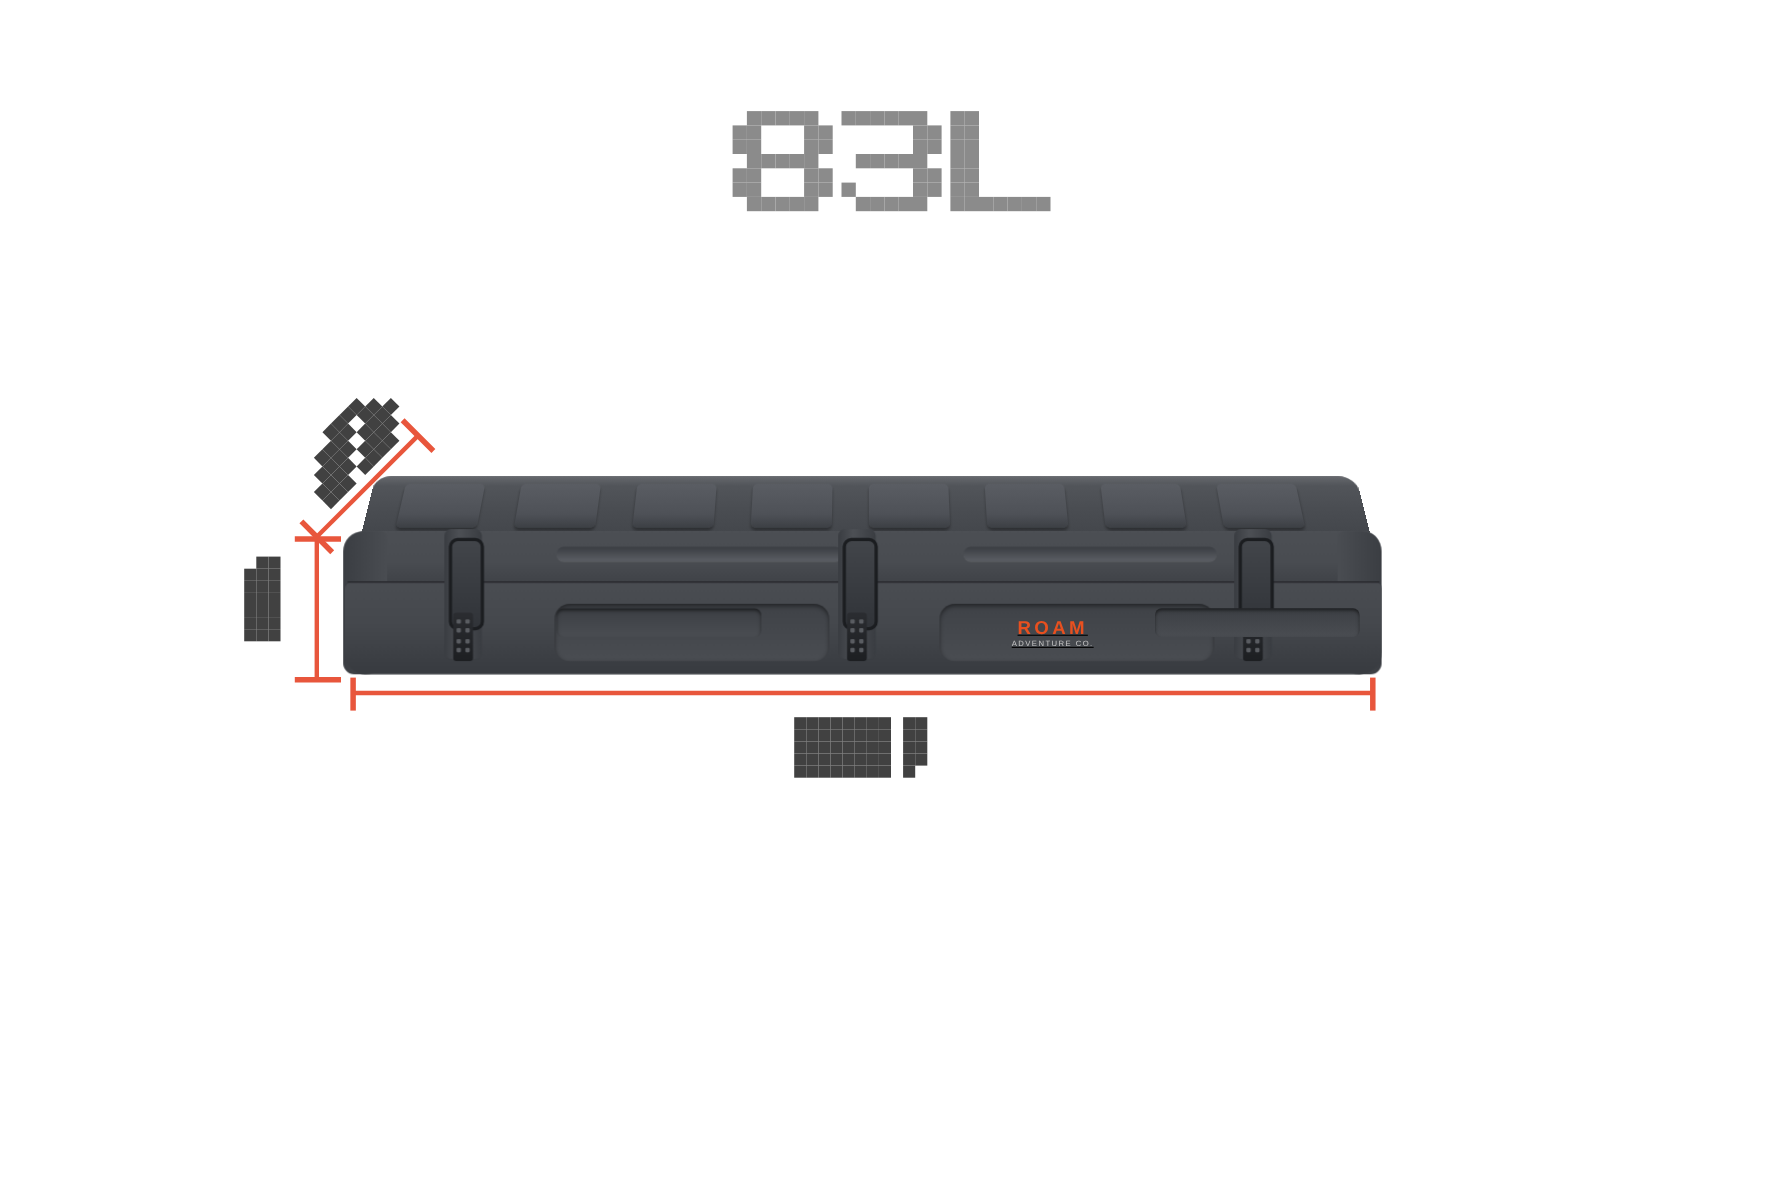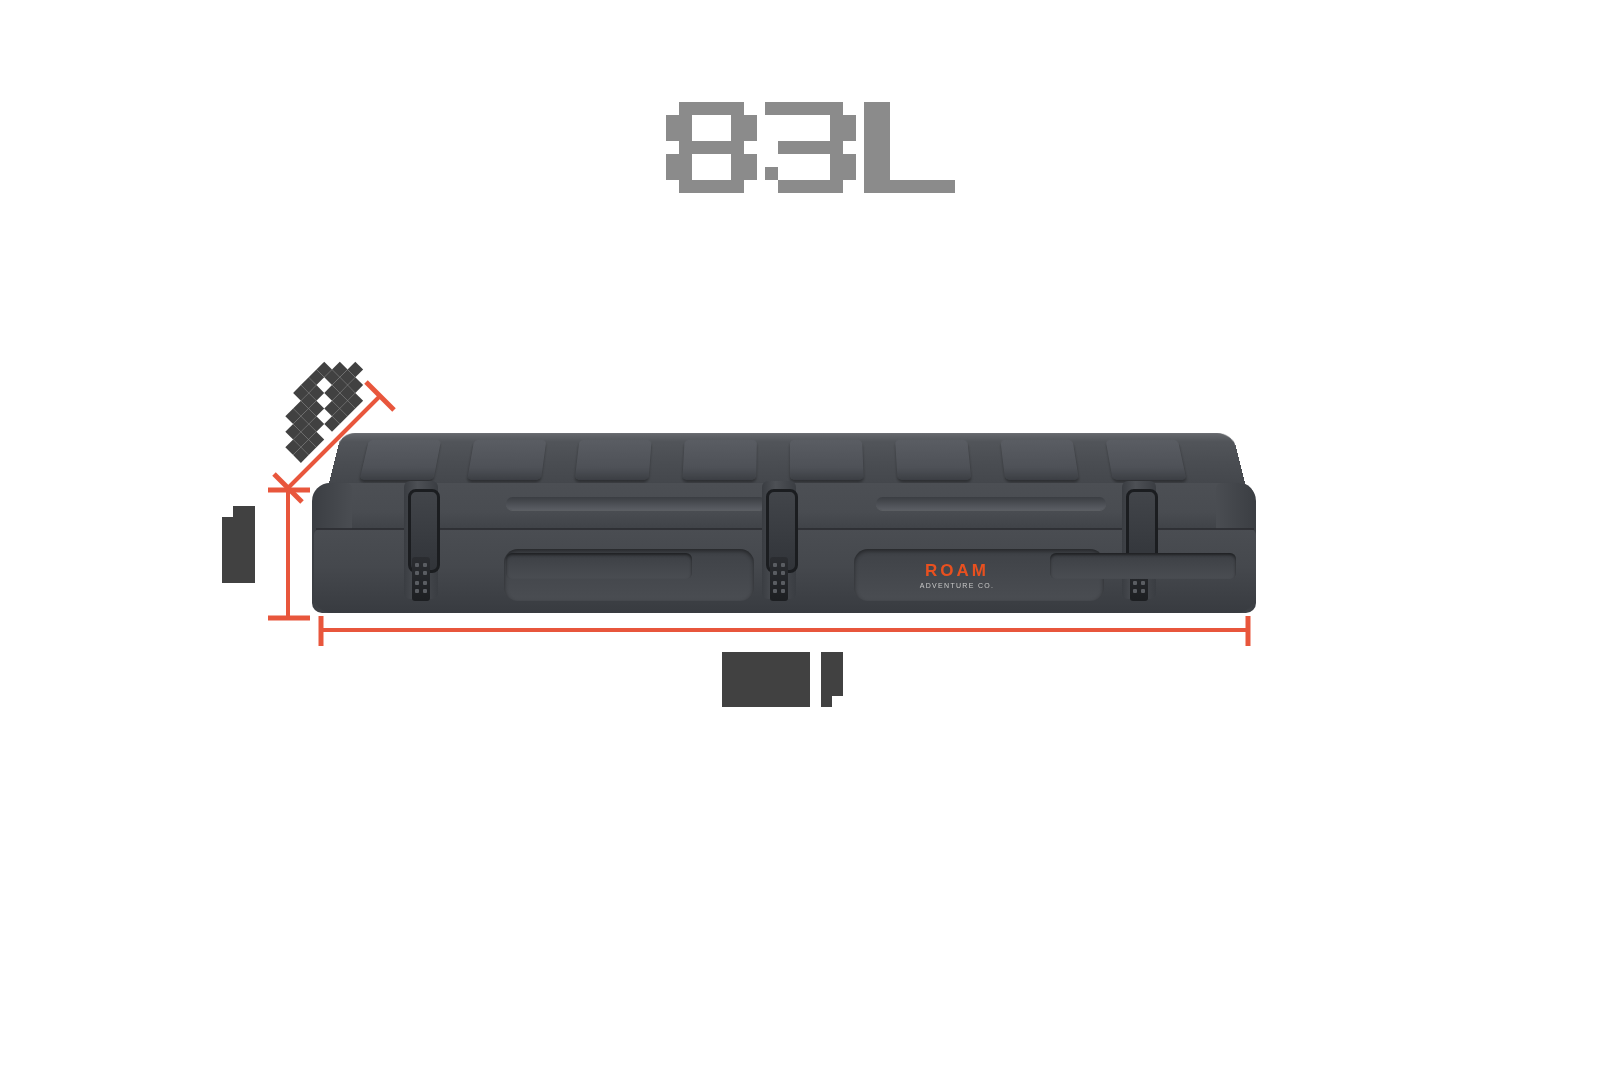--- a/index.html
+++ b/index.html
@@ -203,20 +203,21 @@
   }
 
   
   .roam-logo {
     position: absolute;
     left: 587px;
     top: 137px;
     width: 120px;
     text-align: center;
     user-select: none;
+    text-decoration: underline;
   }
   .roam-logo .roam-word {
     font-family: "Liberation Sans", sans-serif;
     font-weight: 700;
     font-size: 17px;
     letter-spacing: 3px;
     color: #e8501f;
     line-height: 1;
   }
   .roam-logo .roam-sub {

